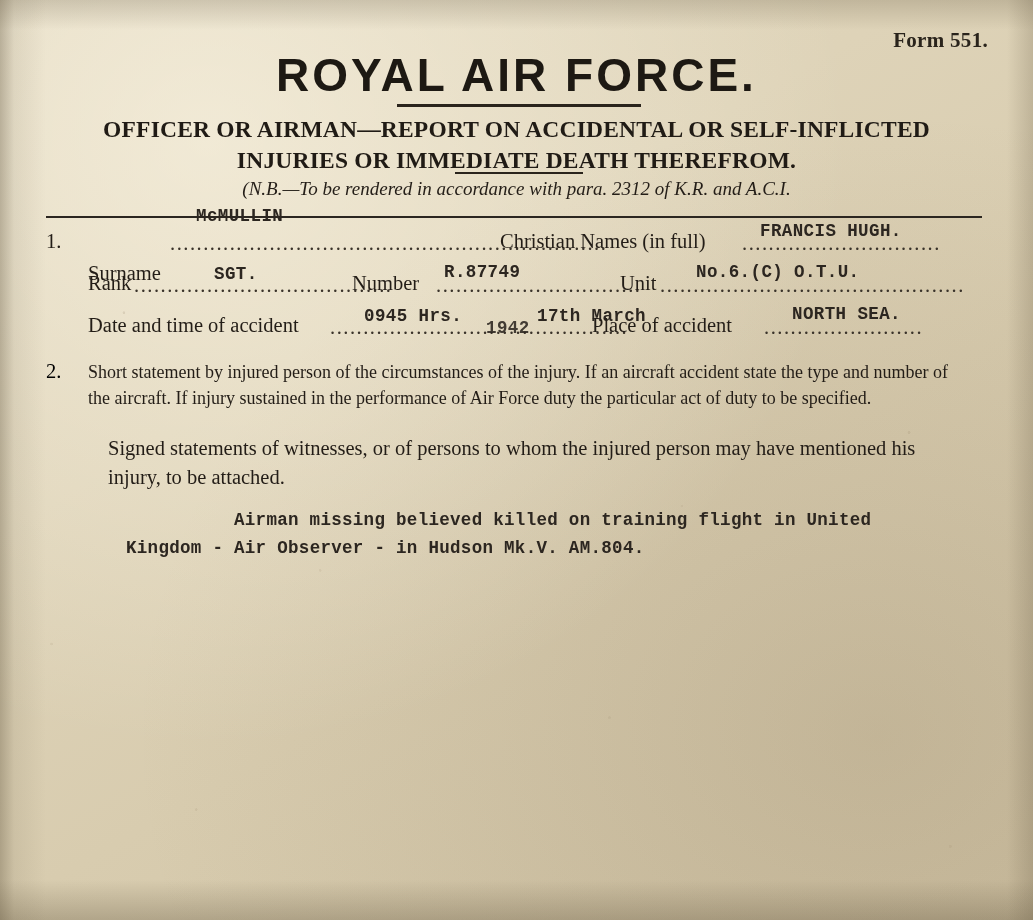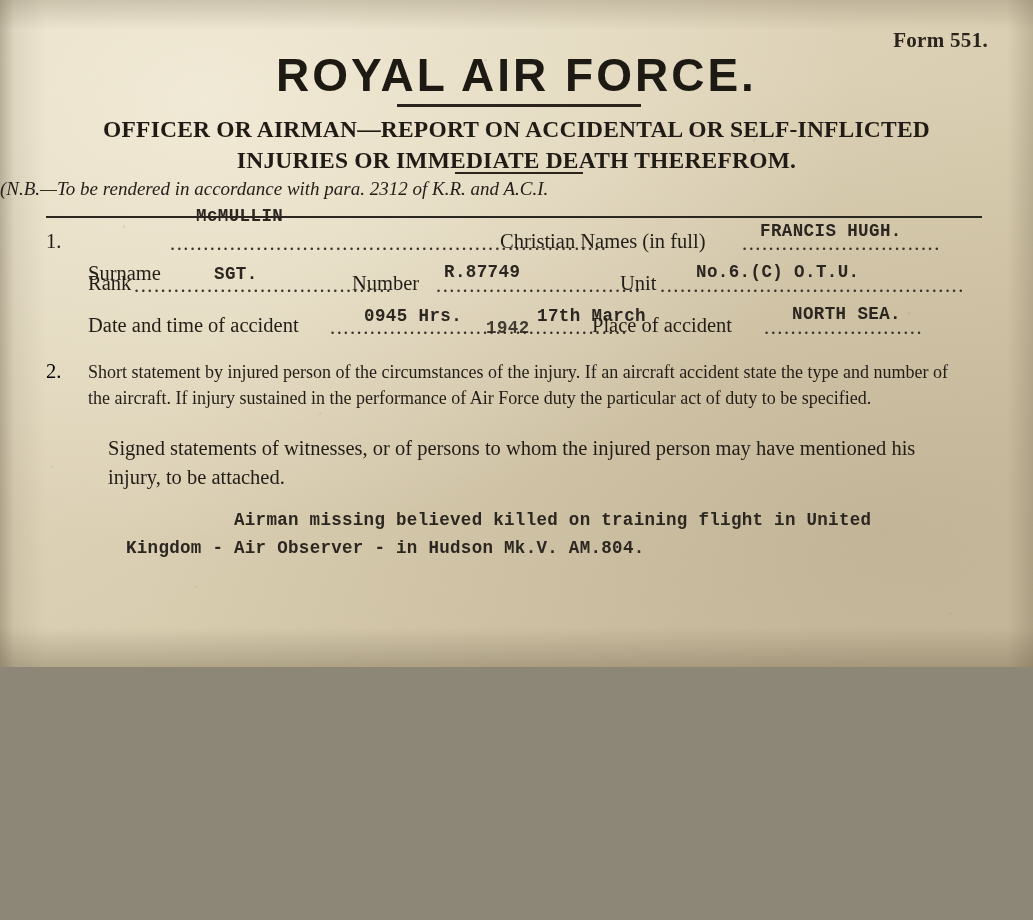--- a/index.html
+++ b/index.html
@@ -6,21 +6,21 @@
     margin: 0;
     padding: 0;
     background: #8d8778;
   }
   body {
     font-family: "Liberation Serif", serif;
   }
   #page {
     position: relative;
     width: 1033px;
-    height: 667px;
+    height: 920px;
     overflow: hidden;
     background:
       radial-gradient(ellipse at 20% 15%, rgba(255,250,235,0.55) 0%, rgba(255,250,235,0) 55%),
       radial-gradient(ellipse at 85% 80%, rgba(120,100,70,0.18) 0%, rgba(120,100,70,0) 60%),
       linear-gradient(150deg, #e2d8bf 0%, #ded3b8 35%, #d8ccaf 60%, #cfc2a4 100%);
   }
   
   #page:before {
     content: "";
     position: absolute;
@@ -83,21 +83,21 @@
     letter-spacing: .2px;
     color: #201b15;
   }
   #subtitle-rule {
     left: 455px; top: 172px;
     width: 128px; height: 2px;
     background: #2a241c;
   }
   #nb {
     left: 0; right: 0; top: 178px;
-    text-align: left;
+    text-align: center;
     font-style: italic;
     font-size: 19px;
     color: #241e18;
   }
   #hr-top {
     left: 46px; top: 216px;
     width: 936px; height: 2px;
     background: #2b2620;
   }
 

